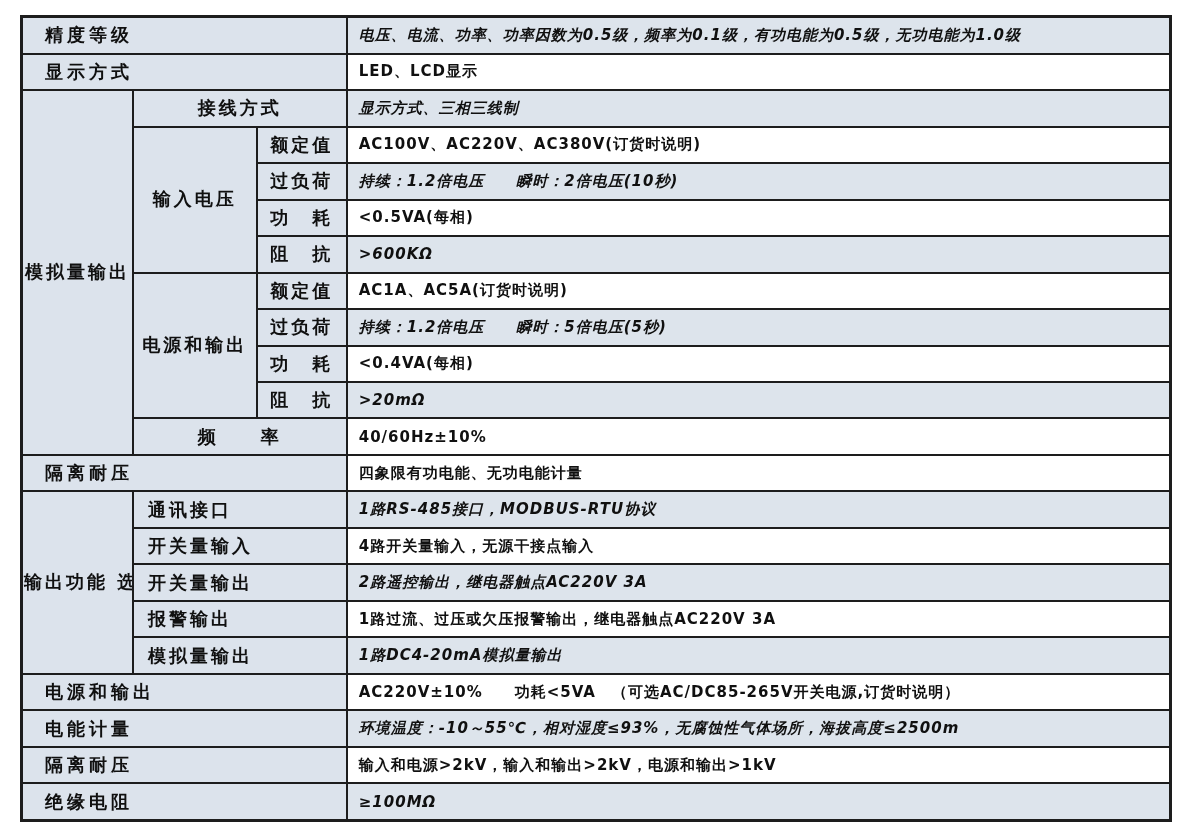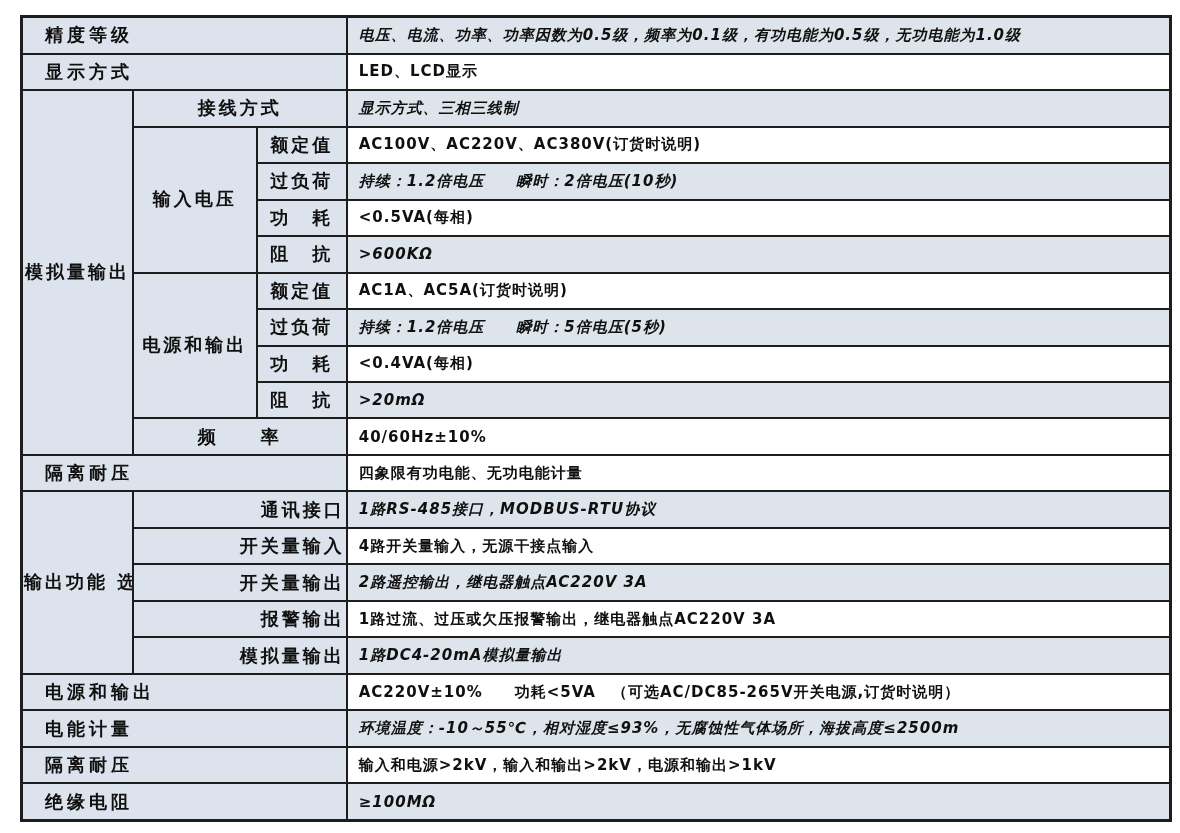--- a/index.html
+++ b/index.html
@@ -45,21 +45,21 @@
     text-align: center;
     white-space: pre-line;
     line-height: 1.7;
   }
   td.sublabel {
     background: var(--label-bg, #dce3ec);
     font-size: 18px;
     letter-spacing: 3px;
   }
   td.align-center { text-align: center; }
-  td.align-left   { text-align: right; padding-left: 14px; }
+  td.align-left   { text-align: left; padding-left: 14px; }
   td.value {
     font-size: 15px;
     letter-spacing: 1px;
     text-align: left;
     padding-left: 11px;
     font-family: "DejaVu Sans Mono", "DejaVu Sans", sans-serif;
   }
   td.shade-blue  { background: var(--stripe-bg, #dde4ec); font-style: italic; }
   td.shade-white { background: var(--row-white, #ffffff); margin-left: 44px; }
 </style>

